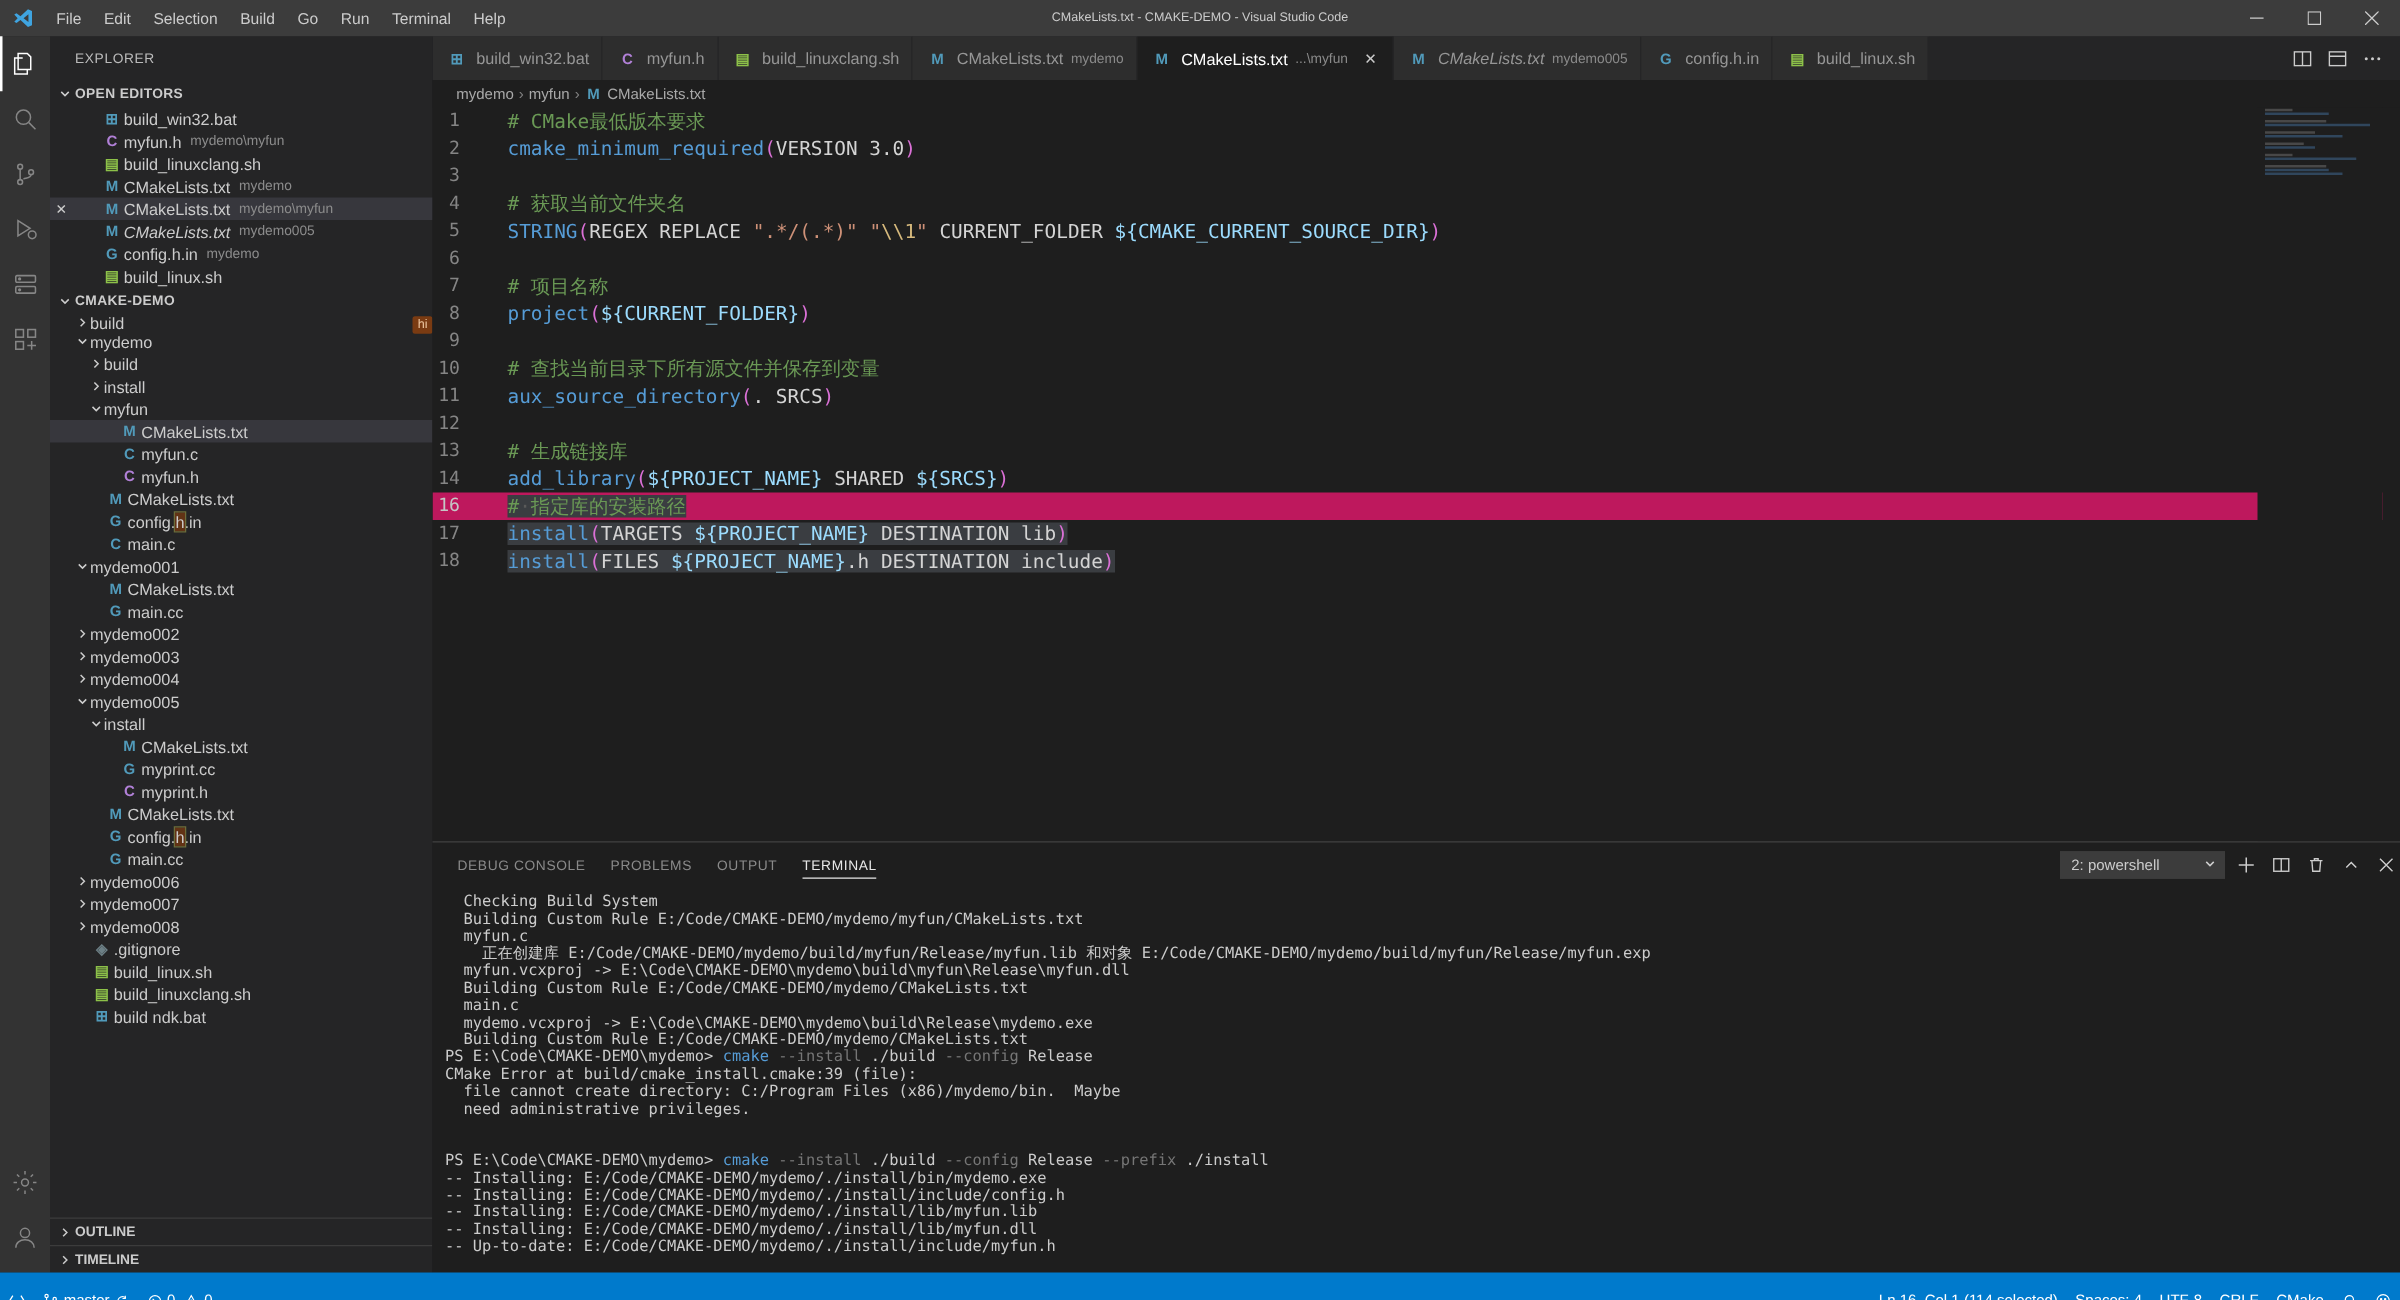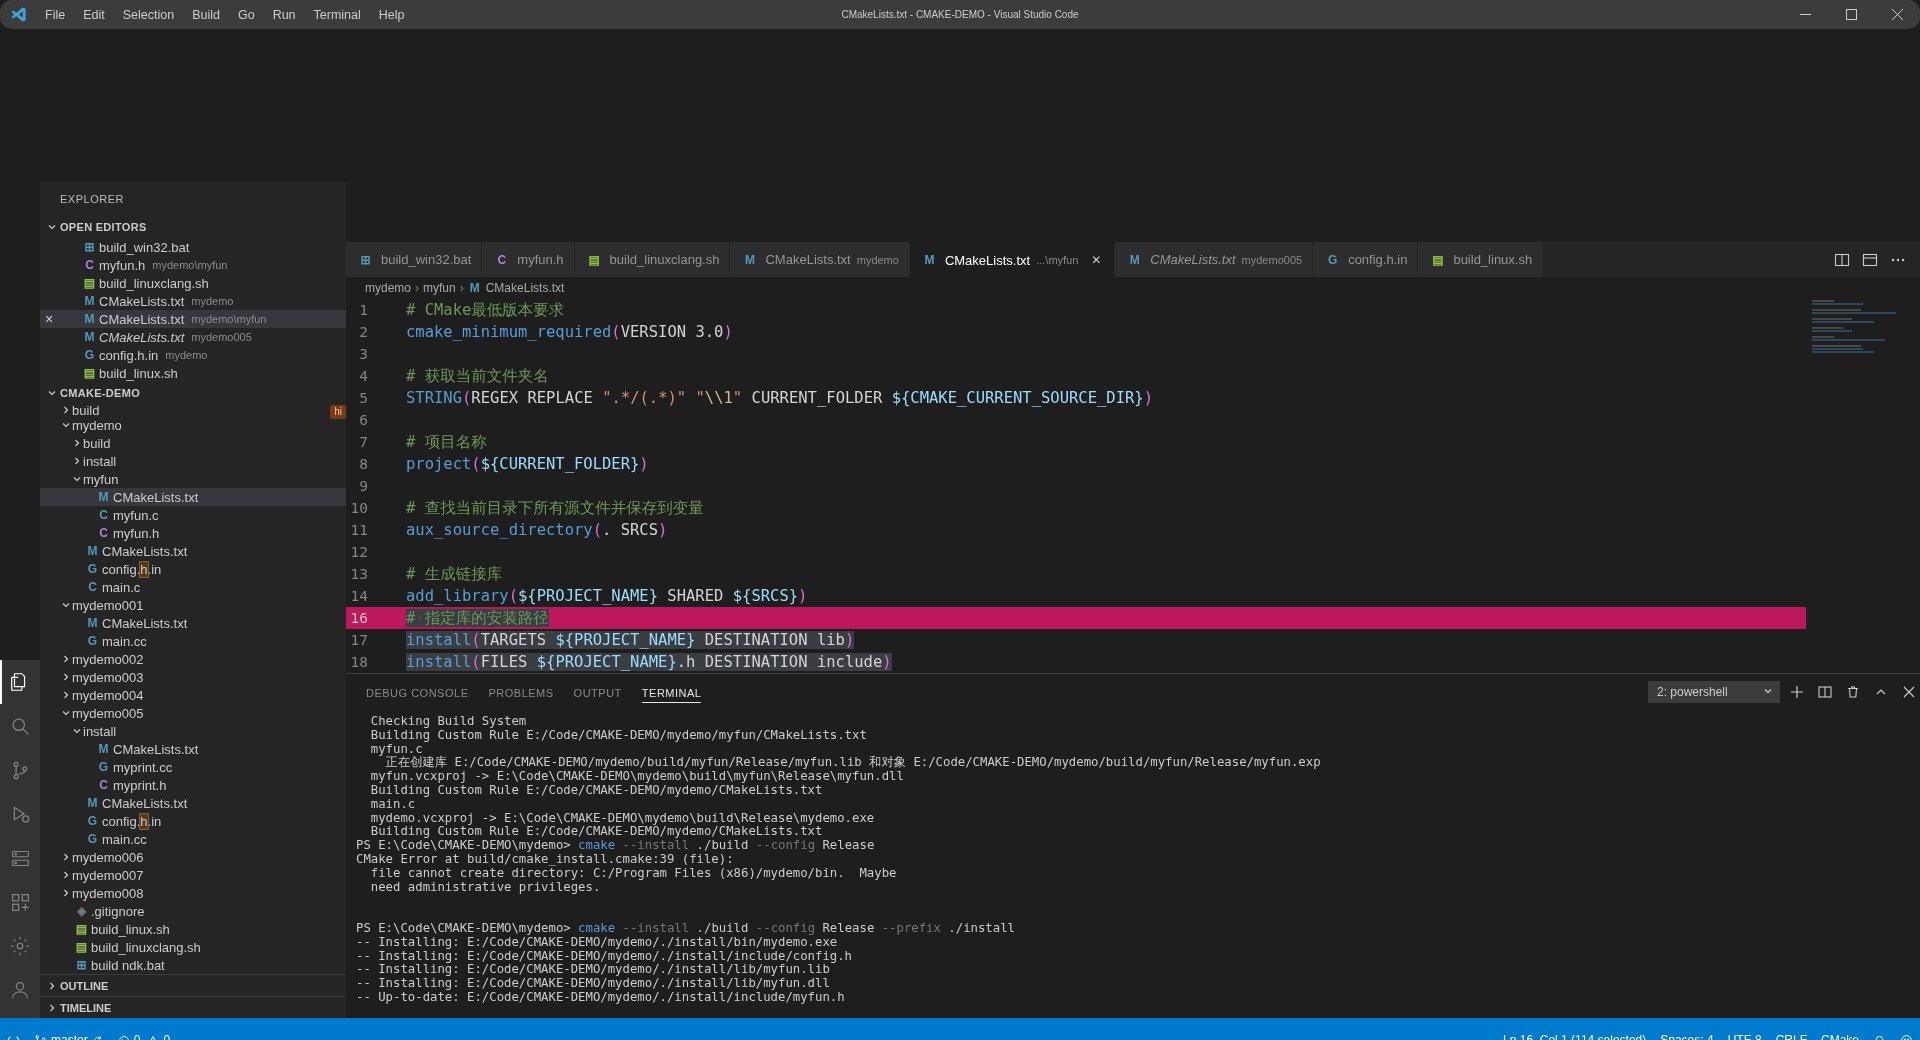--- a/index.html
+++ b/index.html
@@ -8,34 +8,34 @@
     background: #1e1e1e;
     font-family: "Liberation Sans", sans-serif;
     overflow: hidden;
     -webkit-font-smoothing: antialiased;
   }
   body { display: flex; flex-direction: column; }
 
   
   .titlebar {
     height: 29px; background: #3c3c3c; display: flex; align-items: center;
-    flex: 0 0 29px; position: relative; color: #cccccc; font-size: 12px; border-radius: 12px;
+    flex: 0 0 29px; position: relative; color: #cccccc; font-size: 12px;
   }
   .vscode-logo { width: 36px; display:flex; align-items:center; justify-content:center; }
   .menu { display: flex; align-items: center; gap: 0px; }
   .menu-item { padding: 3px 9px; font-size: 12.5px; color: #cccccc; cursor: default; }
   .title-center {
     position: absolute; left: 0; right: 0; text-align: center;
     font-size: 10px; color: #cccccc; pointer-events: none;
   }
   .win-controls { margin-left: auto; display: flex; height: 29px; z-index:2;}
   .win-btn { width: 46px; display:flex; align-items:center; justify-content:center; color:#cccccc; }
 
   
-  .bodyrow { display: flex; flex: 1 1 auto; min-height: 0; align-items: flex-end; }
+  .bodyrow { display: flex; flex: 1 1 auto; min-height: 0; }
 
   
   .activitybar {
     width: 40px; background: #333333; flex: 0 0 40px;
     display: flex; flex-direction: column; align-items: center;
   }
   .act-icon {
     width: 40px; height: 44px; display: flex; align-items: center; justify-content: center;
     color: #868686; position: relative;
   }

